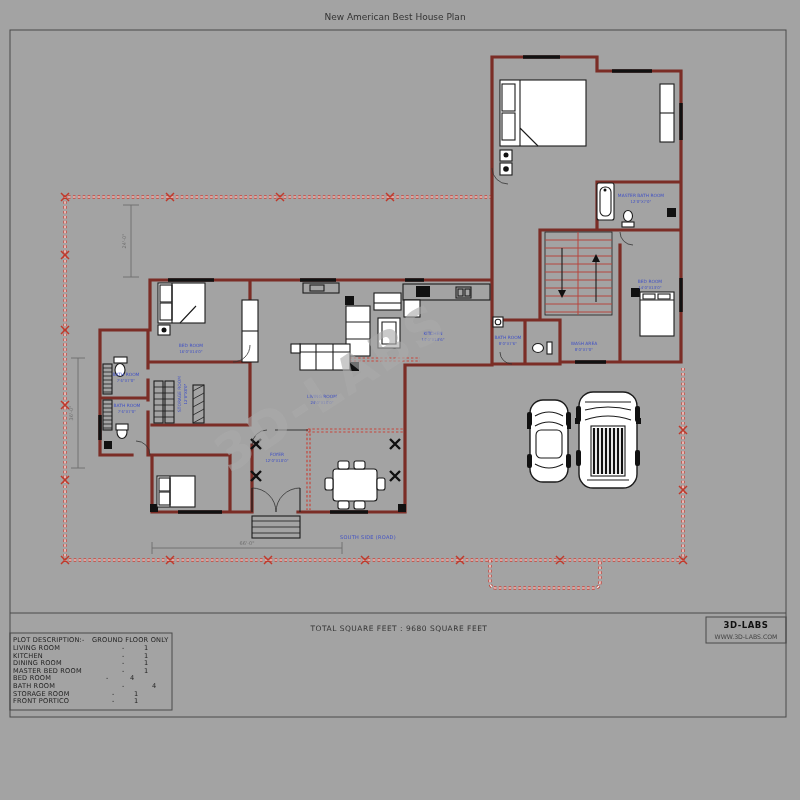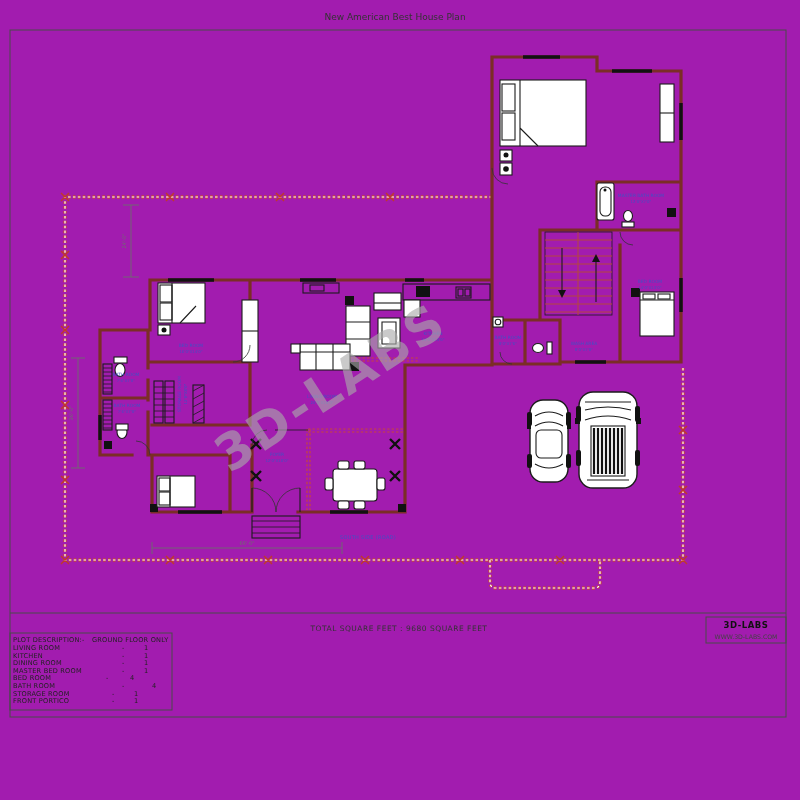--- a/index.html
+++ b/index.html
@@ -1,16 +1,16 @@
 <!DOCTYPE html>
 <html><head>
 <meta charset="utf-8">
 <style>
   html,body{margin:0;padding:0;background:#fff;}
-  #page{position:relative;width:800px;height:800px;background:#a21caf;overflow:hidden;}
+  #page{position:relative;width:800px;height:800px;background:#a3a3a3;overflow:hidden;}
   svg{font-family:"DejaVu Sans",sans-serif;}
   .wall{stroke:#7b2d26;stroke-width:3.2;fill:none;stroke-linecap:square;}
   .bdry{stroke:#c7463d;stroke-width:3.4;fill:none;stroke-dasharray:2.6 2.3;}
   .bdryw{stroke:#fff;stroke-width:1.2;fill:none;stroke-dasharray:2.6 2.3;}
   .dash2{stroke:#c7463d;stroke-width:1.2;fill:none;stroke-dasharray:2.4 2;}
   .rx{stroke:#c0392b;stroke-width:1.5;fill:none;}
   .px{stroke:#111;stroke-width:2.4;fill:none;}
   .fur{stroke:#1c1c1c;stroke-width:1.1;fill:#fff;}
   .furn{stroke:#1c1c1c;stroke-width:1.1;fill:none;}
   .thin{stroke:#1c1c1c;stroke-width:.8;fill:none;}

